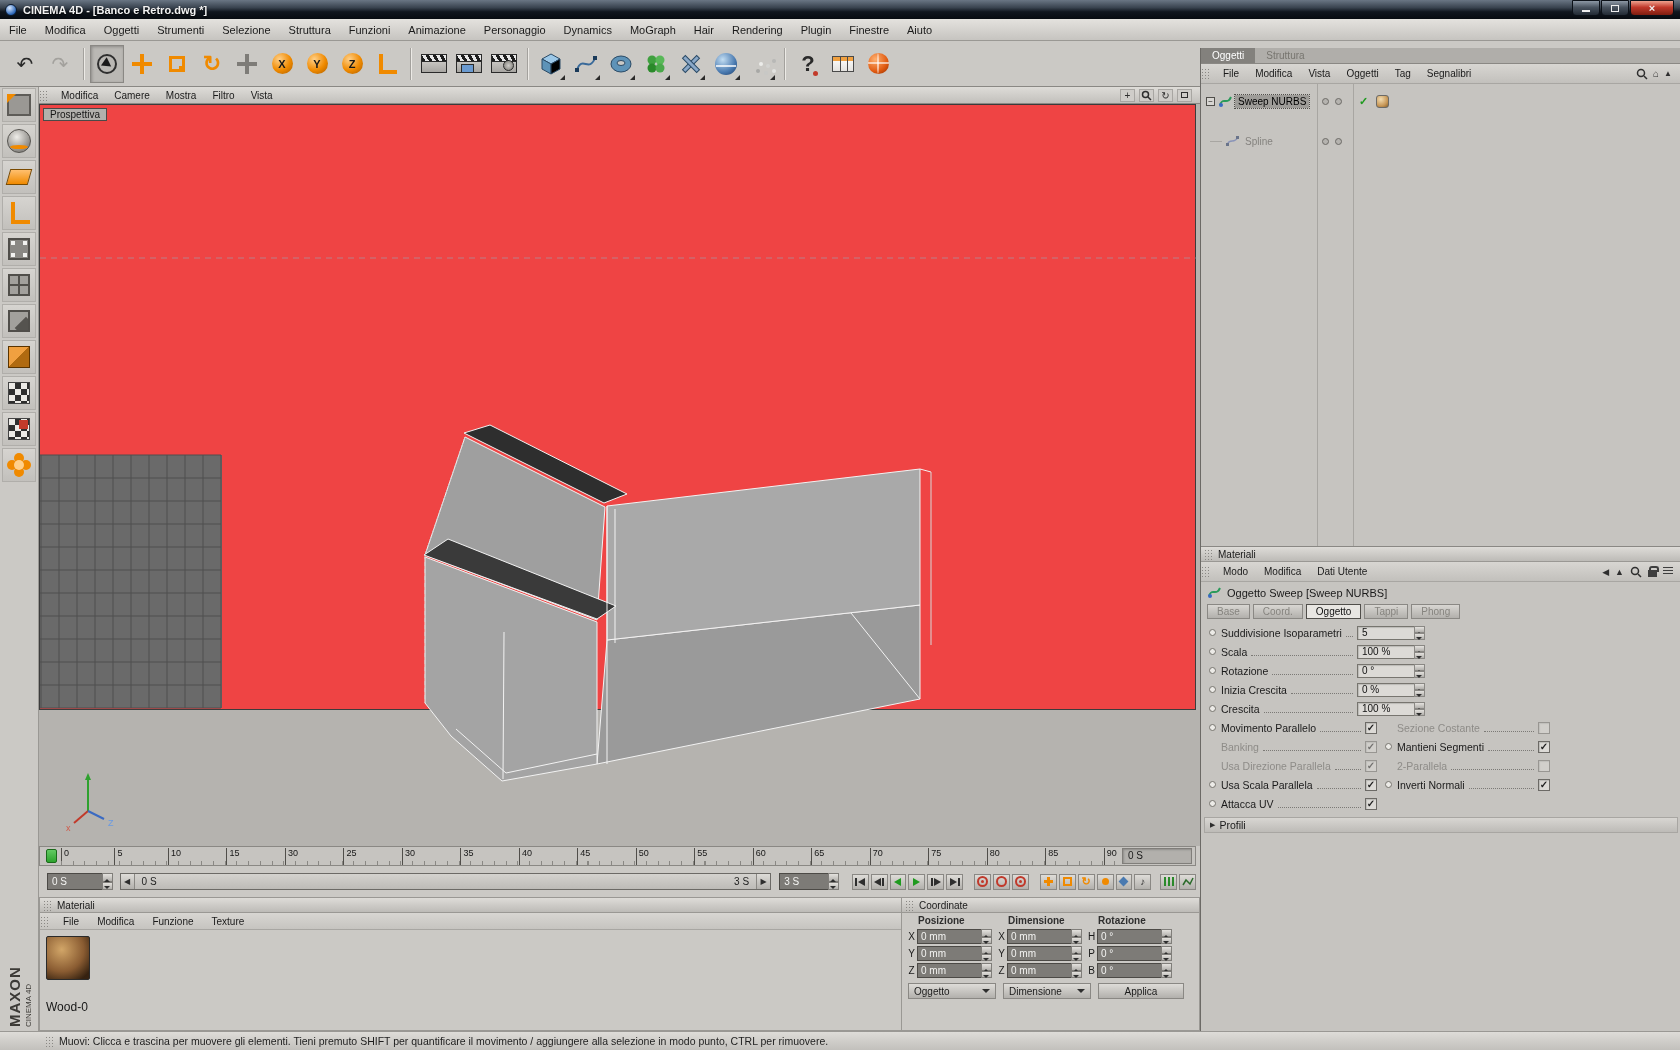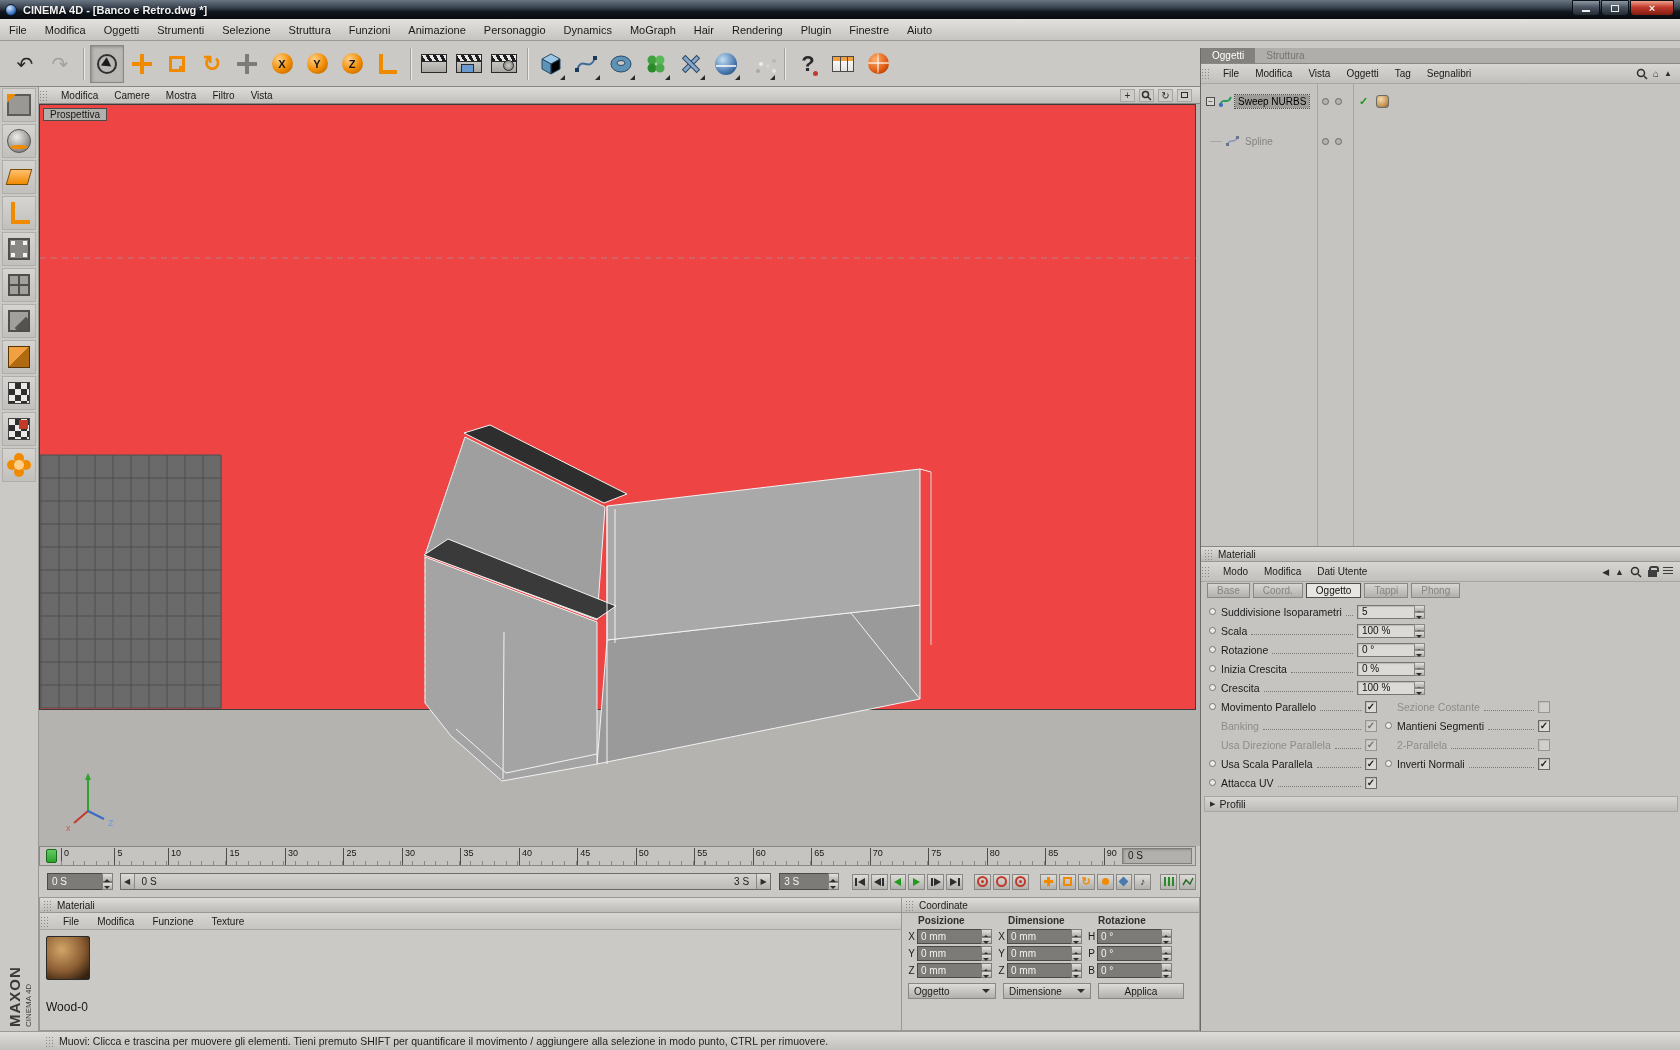--- a/index.html
+++ b/index.html
@@ -845,20 +845,29 @@
         <span style="font-size:9px">◀</span>
         <span style="font-size:9px">▲</span>
         <svg width="12" height="12">
             <circle cx="5" cy="5" r="3.5" fill="none" stroke="#2e2e2e" stroke-width="1.5"></circle>
             <line x1="8" y1="8" x2="11" y2="11" stroke="#2e2e2e" stroke-width="1.5"></line>
           </svg>
         <span class="lock-ic"></span>
         <span class="list-ic"></span>
       </span>
     </div>
+    <div class="objrow">
+      <span>
+        <svg width="15" height="14">
+            <path d="M2,11 C5,2 9,12 13,3" fill="none" stroke="#2a9a5a" stroke-width="2"></path>
+            <circle cx="3" cy="11" r="2" fill="#3a6ac2"></circle>
+          </svg>
+      </span>
+      <span>Oggetto Sweep [Sweep NURBS]</span>
+    </div>
     <div class="atabs">
       <span class="atab">Base</span>
       <span class="atab">Coord.</span>
       <span class="atab active">Oggetto</span>
       <span class="atab">Tappi</span>
       <span class="atab">Phong</span>
     </div>
 
     <div>
 

